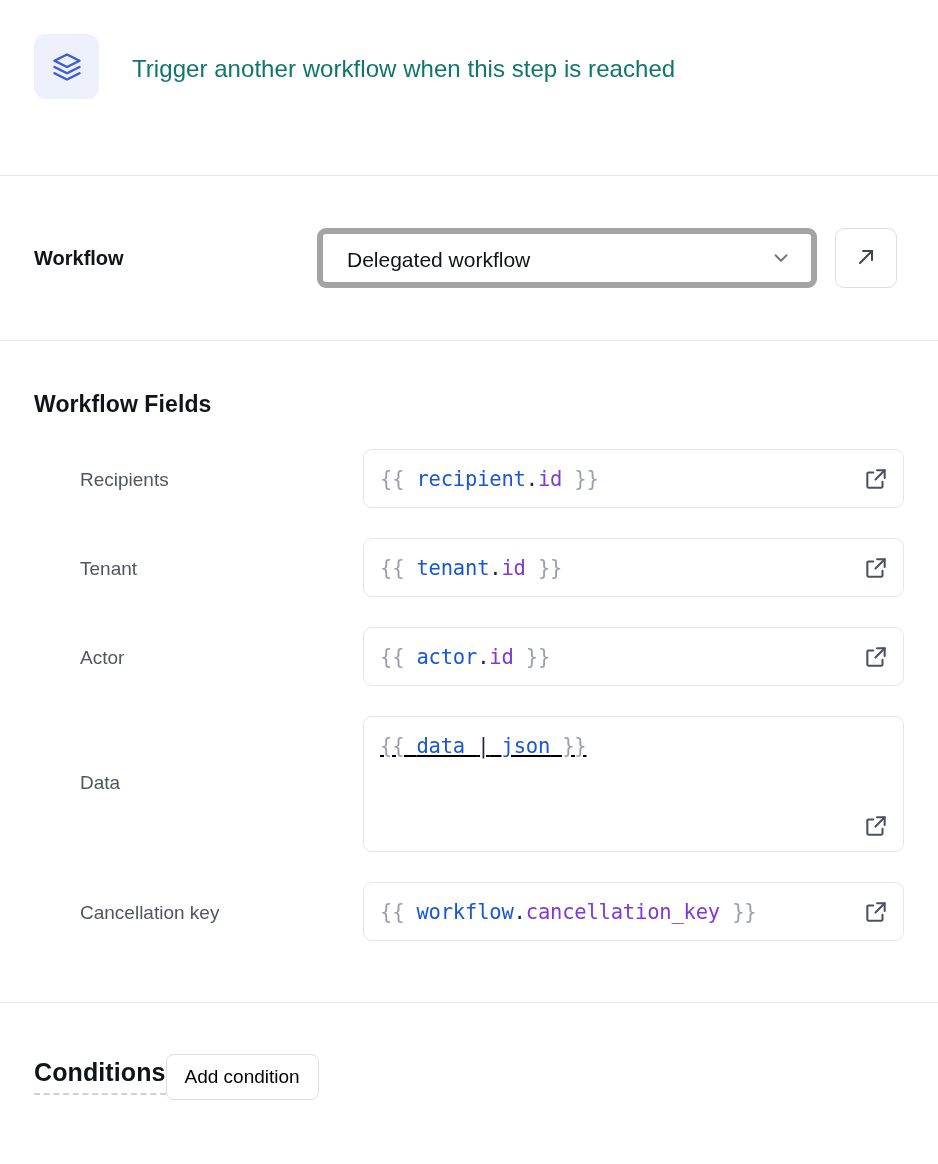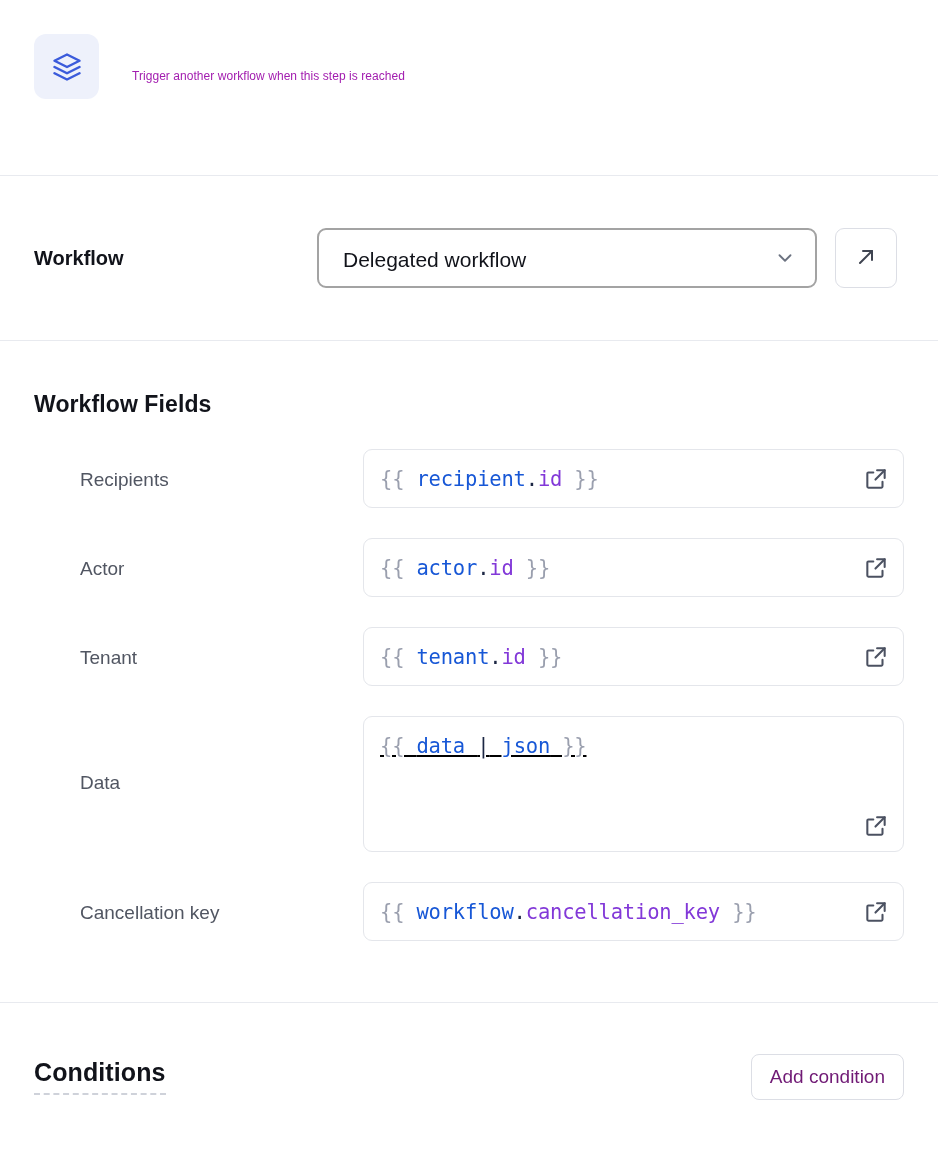--- a/index.html
+++ b/index.html
@@ -44,25 +44,25 @@
 
   .header-title {
     font-size: 27px;
     font-weight: 400;
     color: #898d99;
     line-height: 1.32;
     letter-spacing: 0.1px;
   }
 
   .header-subtitle {
-    font-size: 12px;
+    font-size: 24px;
     font-weight: 400;
-    color: #a21caf;
+    color: #0f766e;
     line-height: 1.3;
-    margin-top: 34px;
+    margin-top: 18px;
     letter-spacing: 0.05px;
   }
 
   .divider {
     height: 1px;
     width: 100%;
     background: #e8eaef;
   }
 
   
@@ -77,21 +77,21 @@
     font-size: 20px;
     font-weight: bold;
     color: #11131a;
     width: 283px;
     min-width: 283px;
   }
 
   .select-control {
     width: 500px;
     height: 60px;
-    border: 2px solid #a3a3a3;
+    border: 6px solid #a3a3a3;
     border-radius: 9px;
     background: #ffffff;
     display: flex;
     align-items: center;
     justify-content: space-between;
     padding: 4px 19px 0 24px;
   }
 
   .select-value {
     font-size: 21px;
@@ -189,40 +189,39 @@
     bottom: 12px;
     padding-top: 0;
   }
 
   
   .section-conditions {
     padding: 0 34px;
     height: 147px;
     display: flex;
     align-items: center;
-    justify-content: space-between;
   }
 
   .conditions-title {
     font-size: 25px;
     font-weight: bold;
     color: #11131a;
     border-bottom: 2px dashed #cfd2da;
     padding-bottom: 6px;
     letter-spacing: 0.1px;
   }
 
   .add-condition-btn {
     height: 46px;
     border: 1px solid #dcdee5;
     border-radius: 8px;
     background: #ffffff;
     padding: 0 18px;
     font-size: 19px;
-    color: #701a75;
+    color: #000000;
     font-family: "Liberation Sans", sans-serif;
     display: flex;
     align-items: center;
   }
 
   .spacer-fields-bottom { height: 61px; }
 </style>
 </head>
 <body>
 
@@ -277,36 +276,36 @@
             <span class="expand-icon-wrap">
               <svg width="26" height="26" viewBox="0 0 24 24" fill="none" stroke="#4b5161" stroke-width="1.9" stroke-linecap="round" stroke-linejoin="round">
                 <path d="M13 4h7v7"></path>
                 <path d="M20 4l-8.5 8.5"></path>
                 <path d="M18 14.5V19a1 1 0 0 1-1 1H5a1 1 0 0 1-1-1V7a1 1 0 0 1 1-1h4.5"></path>
               </svg>
             </span>
           </div>
         </div>
         <div class="field-row">
+          <div class="field-label">Tenant</div>
+          <div class="field-input">
+            <div class="code"><span class="punc">{{ </span><span class="obj">tenant</span><span class="dot">.</span><span class="prop">id</span><span class="punc"> }}</span></div>
+            <span class="expand-icon-wrap">
+              <svg width="26" height="26" viewBox="0 0 24 24" fill="none" stroke="#4b5161" stroke-width="1.9" stroke-linecap="round" stroke-linejoin="round">
+                <path d="M13 4h7v7"></path>
+                <path d="M20 4l-8.5 8.5"></path>
+                <path d="M18 14.5V19a1 1 0 0 1-1 1H5a1 1 0 0 1-1-1V7a1 1 0 0 1 1-1h4.5"></path>
+              </svg>
+            </span>
+          </div>
+        </div>
+        <div class="field-row">
           <div class="field-label">Actor</div>
           <div class="field-input">
             <div class="code"><span class="punc">{{ </span><span class="obj">actor</span><span class="dot">.</span><span class="prop">id</span><span class="punc"> }}</span></div>
-            <span class="expand-icon-wrap">
-              <svg width="26" height="26" viewBox="0 0 24 24" fill="none" stroke="#4b5161" stroke-width="1.9" stroke-linecap="round" stroke-linejoin="round">
-                <path d="M13 4h7v7"></path>
-                <path d="M20 4l-8.5 8.5"></path>
-                <path d="M18 14.5V19a1 1 0 0 1-1 1H5a1 1 0 0 1-1-1V7a1 1 0 0 1 1-1h4.5"></path>
-              </svg>
-            </span>
-          </div>
-        </div>
-        <div class="field-row">
-          <div class="field-label">Tenant</div>
-          <div class="field-input">
-            <div class="code"><span class="punc">{{ </span><span class="obj">tenant</span><span class="dot">.</span><span class="prop">id</span><span class="punc"> }}</span></div>
             <span class="expand-icon-wrap">
               <svg width="26" height="26" viewBox="0 0 24 24" fill="none" stroke="#4b5161" stroke-width="1.9" stroke-linecap="round" stroke-linejoin="round">
                 <path d="M13 4h7v7"></path>
                 <path d="M20 4l-8.5 8.5"></path>
                 <path d="M18 14.5V19a1 1 0 0 1-1 1H5a1 1 0 0 1-1-1V7a1 1 0 0 1 1-1h4.5"></path>
               </svg>
             </span>
           </div>
         </div>
         <div class="field-row">

